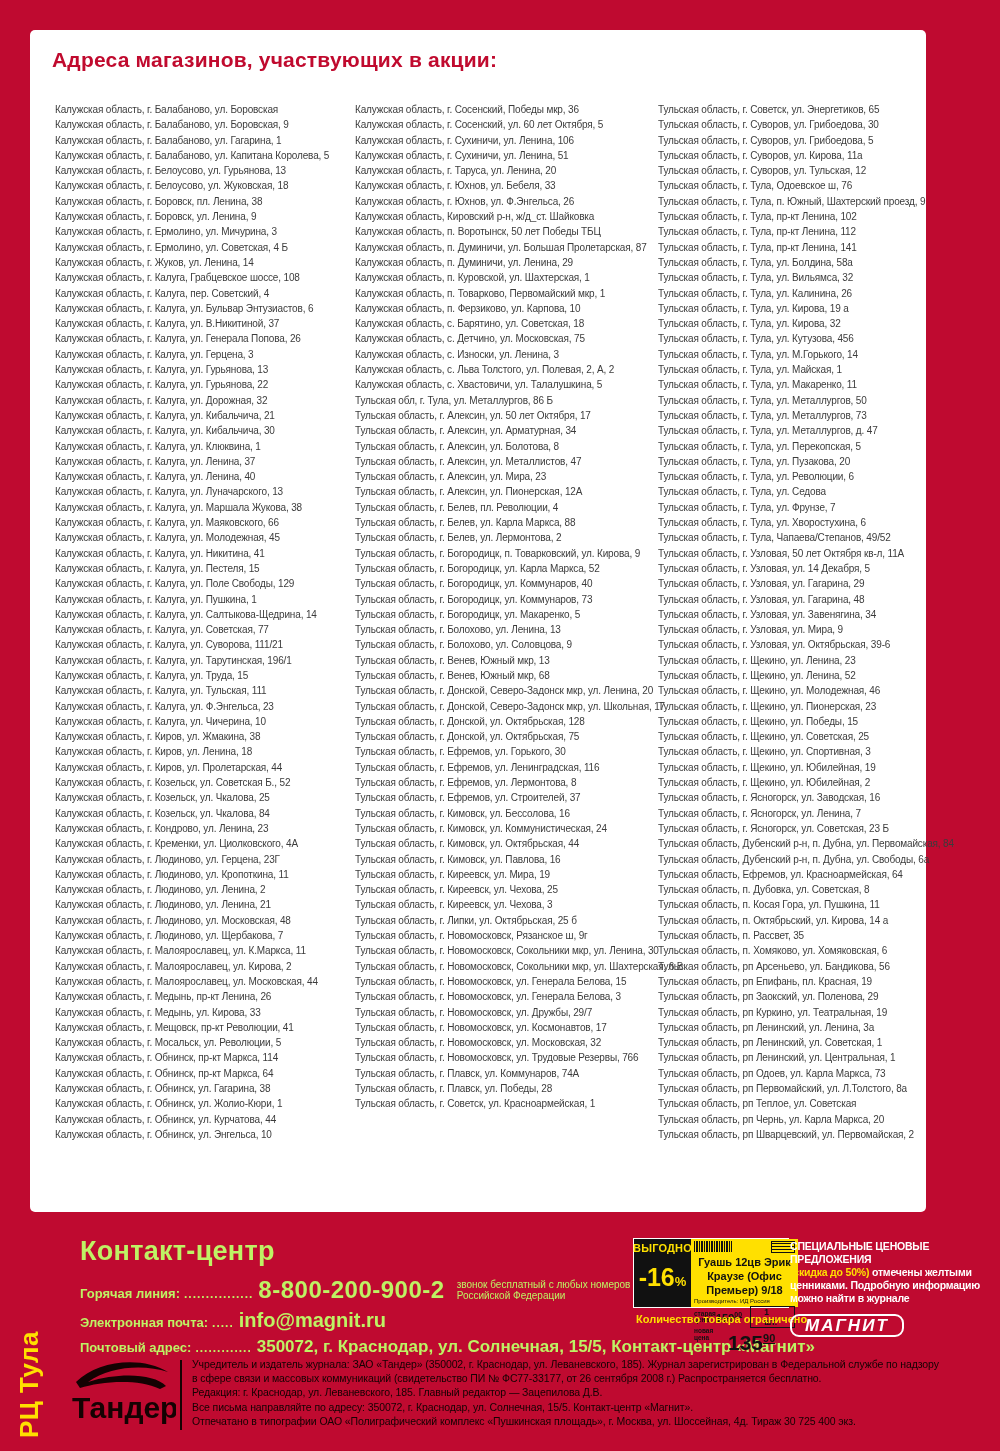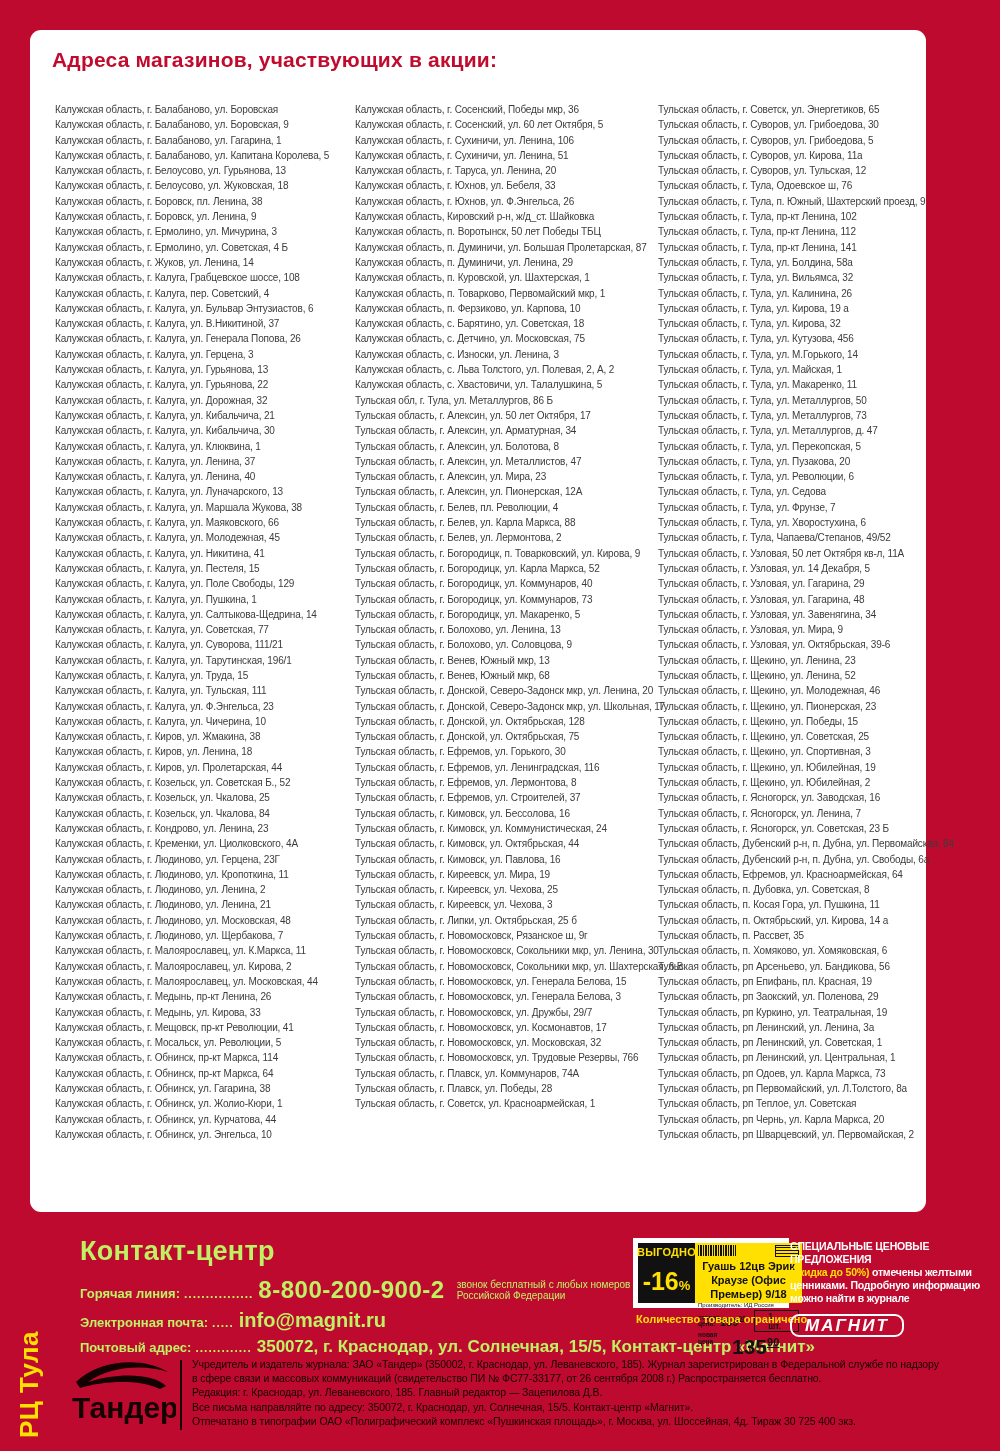--- a/index.html
+++ b/index.html
@@ -1,18 +1,18 @@
 <!DOCTYPE html>
 <html><head>
 <meta charset="utf-8">
 <style>
   html,body{margin:0;padding:0;background:#888;}
   .page{position:relative;width:1000px;height:1451px;background:#bf0a30;overflow:hidden;
         font-family:"Liberation Sans","DejaVu Sans",sans-serif;}
-  .panel{position:absolute;left:30px;top:30px;width:896px;height:1182px;background:#ffffff;border-radius:11px;}
+  .panel{position:absolute;left:30px;top:30px;width:896px;height:1182px;background:#ffffff;border-radius:5px;}
   .title{position:absolute;left:22px;top:18px;font-size:21px;font-weight:bold;color:#c00a2e;letter-spacing:.2px;}
   .addr-col{position:absolute;top:72px;font-size:10px;line-height:15.3px;color:#3c3c3c;letter-spacing:-.15px;}
   .addr-col .addr{white-space:pre;}
   .c1{left:25px;width:295px;}
   .c2{left:325px;width:302px;}
   .c3{left:628px;width:308px;}
 
   
   .vertical-label{position:absolute;left:14px;top:1438px;width:170px;transform:rotate(-90deg);
         transform-origin:0 0;font-size:26px;font-weight:bold;color:#ffe000;letter-spacing:.5px;}
@@ -21,21 +21,21 @@
   .contact-row{display:flex;align-items:baseline;margin-bottom:5px;}
   .row-label{font-size:13px;font-weight:bold;}
   .dots{font-size:12px;font-weight:bold;margin:0 5px 0 4px;letter-spacing:1px;}
   .phone{font-size:24px;font-weight:800;letter-spacing:.5px;}
   .phone-note{font-size:10px;line-height:11.5px;margin-left:12px;align-self:center;font-weight:normal;}
   .email{font-size:20px;font-weight:800;}
   .postal{font-size:17px;font-weight:800;}
 
   
   .tag{position:absolute;left:633px;top:1238px;width:156px;height:70px;display:flex;
-       background:#111;border:5px solid #ffffff;box-sizing:border-box;}
+       background:#111;border:1px solid #ffffff;box-sizing:border-box;}
   .tag-left{width:57px;display:flex;flex-direction:column;align-items:center;color:#ffe000;}
   .tag-badge{font-size:11px;font-weight:800;margin-top:3px;letter-spacing:.2px;}
   .tag-discount{font-size:25px;font-weight:800;margin-top:9px;}
   .tag-discount .pct{font-size:13px;}
   .tag-right{flex:1;background:#ffe000;color:#111;padding:2px 3px 1px 3px;box-sizing:border-box;}
   .tag-toprow{display:flex;justify-content:space-between;align-items:flex-start;height:13px;}
   .barcode{width:38px;height:11px;background:repeating-linear-gradient(90deg,#111 0,#111 1px,#ffe000 1px,#ffe000 2px,#111 2px,#111 4px,#ffe000 4px,#ffe000 5px);}
   .corner-box{width:24px;height:12px;border:1px solid #111;box-sizing:border-box;
       background:repeating-linear-gradient(0deg,#ffe000 0,#ffe000 2px,#111 2px,#111 3px);}
   .tag-product{font-size:11px;line-height:14px;font-weight:bold;text-align:center;margin-top:1px;}

